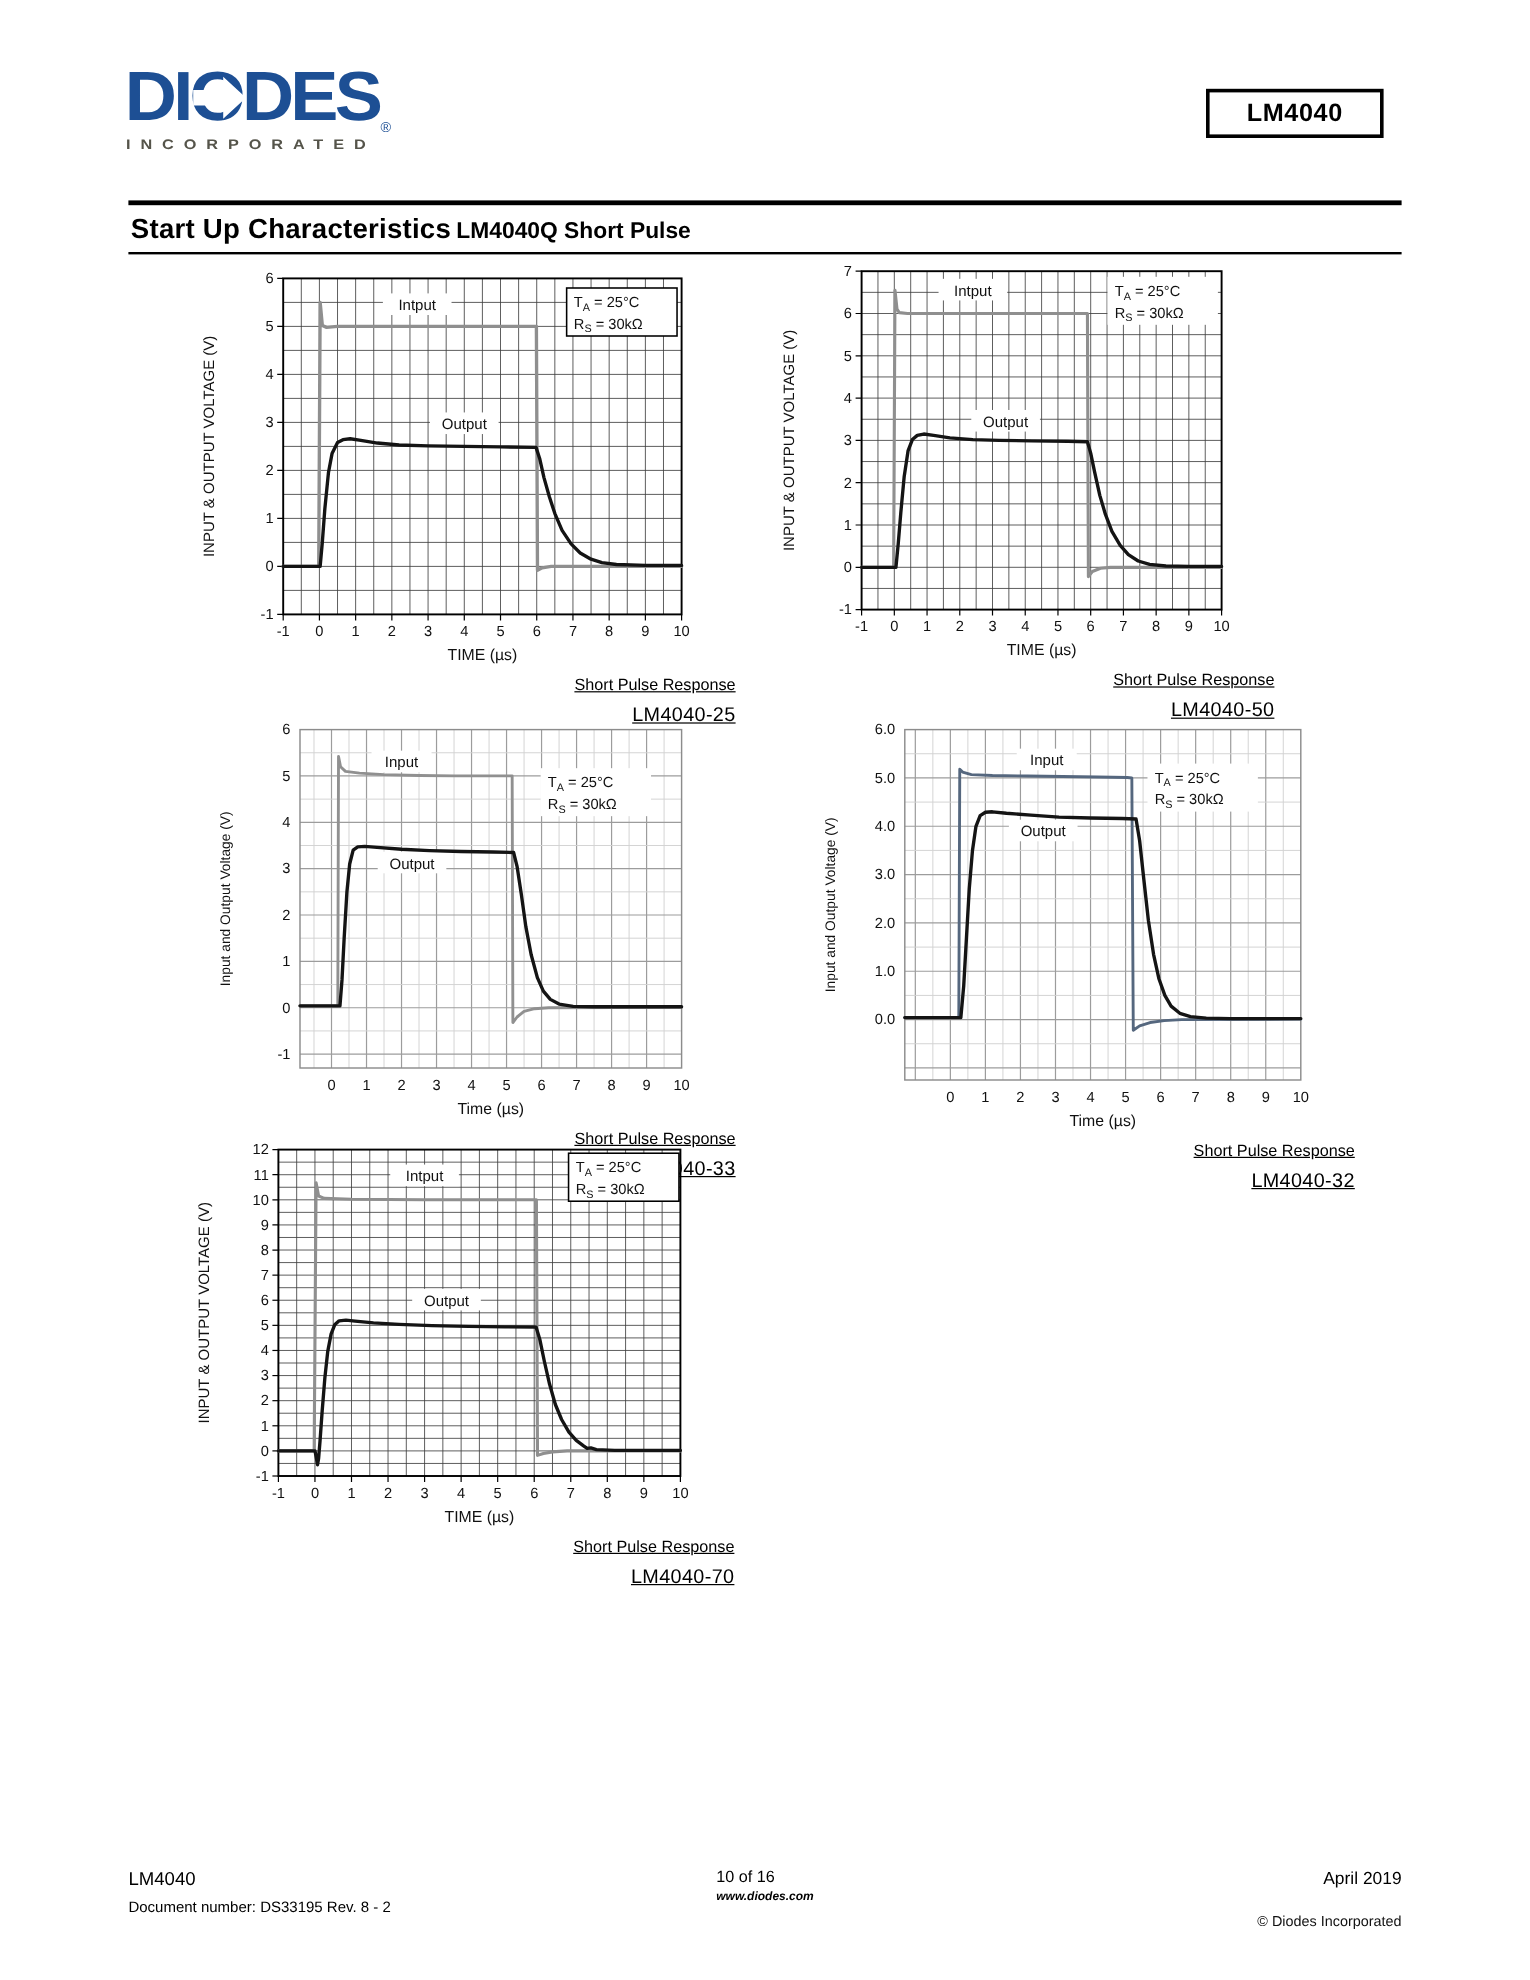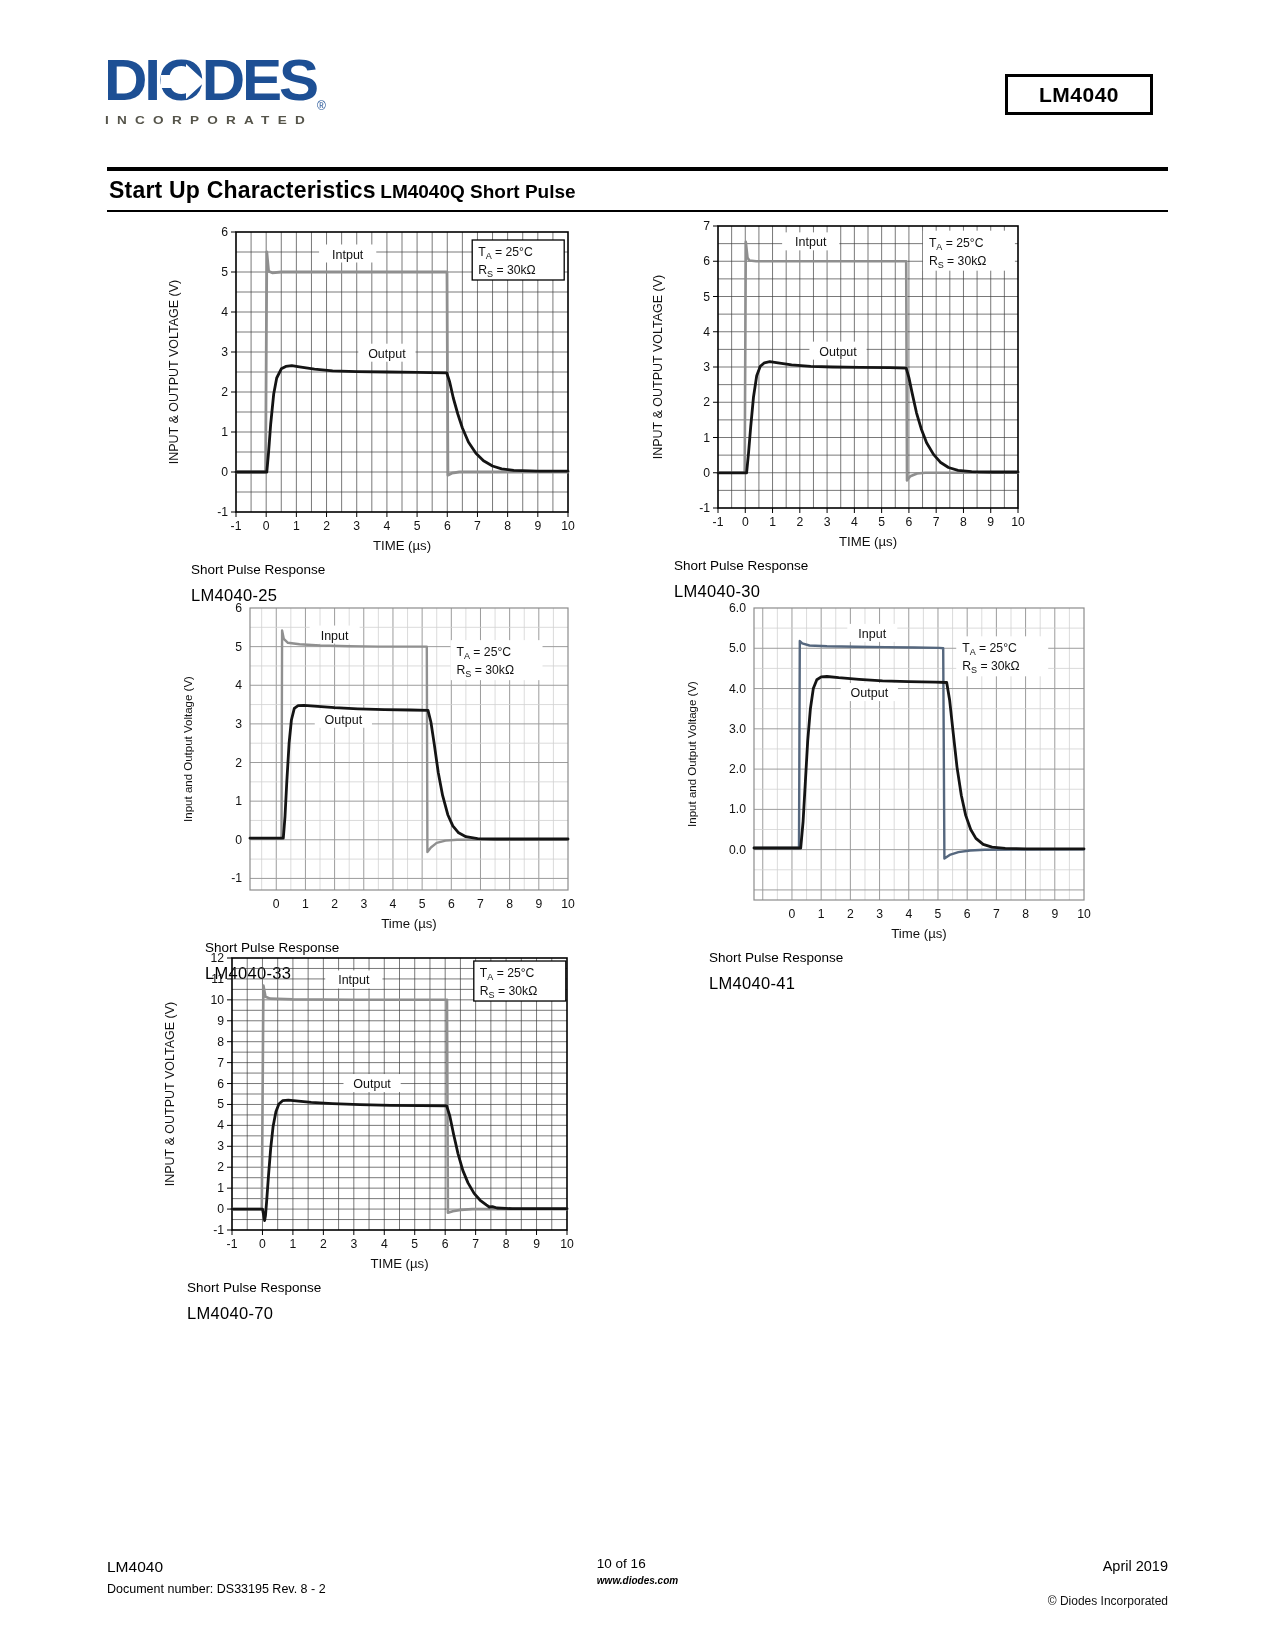--- a/index.html
+++ b/index.html
@@ -13,21 +13,21 @@
          letter-spacing:.5px;box-sizing:border-box;}
   
   .title-block{position:absolute;left:107px;top:167px;width:1061px;}
   .rule-top{height:4px;background:#000;}
   .title-line{padding:6px 0 6px 2px;white-space:nowrap;}
   .title-main{font-size:23px;font-weight:bold;letter-spacing:.2px;}
   .title-sub{font-size:19px;font-weight:bold;}
   .rule-bottom{height:2px;background:#000;}
   
   .chart-block{position:absolute;}
-  .cap{text-align:left;line-height:1.1;}
+  .cap{text-align:right;line-height:1.1;text-decoration:underline;}
   .cap-sub{font-size:13.5px;margin-top:1px;}
   .cap-part{font-size:16.5px;margin-top:8px;letter-spacing:.3px;}
   
   .footer{position:absolute;left:107px;top:1552px;width:1061px;height:60px;font-size:13px;}
   .f-left{position:absolute;left:0;top:6px;}
   .f-left-1{font-size:15.5px;}
   .f-left-2{font-size:12.5px;margin-top:6px;}
   .f-center{position:absolute;left:50%;transform:translateX(-50%);top:4px;}
   .f-center-1{font-size:13.5px;}
   .f-center-2{font-size:10px;font-weight:bold;margin-top:4px;font-style:italic;}
@@ -264,21 +264,21 @@
           </g>
           <g>
             <rect x="163.4" y="125.63749999999999" width="57.2" height="18" fill="#fff"></rect>
             <text x="192" y="139.6375" text-anchor="middle" font-size="12.5" fill="#111">Output</text>
           </g>
           <polyline points="72.0,256.8 98.7,256.8 99.8,25.9 101.5,41.7 103.4,44.5 110.2,45.3 259.1,45.3 260.2,45.3 261.0,264.5 264.3,260.3 271.1,257.5 279.3,256.8 372.0,256.8" fill="none" stroke="#8f8f8f" stroke-width="2.6" stroke-linejoin="round" stroke-linecap="round"></polyline>
           <polyline points="72.0,256.8 100.6,256.8 102.5,237.4 104.7,210.9 107.5,181.0 110.7,159.8 114.3,150.3 118.4,146.8 123.8,145.7 132.0,146.8 145.6,148.9 164.7,150.3 186.5,151.0 213.8,151.4 243.8,151.7 260.2,152.1 262.9,161.6 266.2,177.4 270.5,196.8 275.2,212.7 280.6,226.8 287.5,238.4 294.3,246.2 302.5,251.5 312.0,254.3 325.6,255.7 344.7,256.0 372.0,256.0" fill="none" stroke="#141414" stroke-width="2.8" stroke-linejoin="round" stroke-linecap="round"></polyline>
         </svg></div>
     <div class="cap" style="width: 388px; transform: translateX(28px);">
       <div class="cap-sub">Short Pulse Response</div>
-      <div class="cap-part">LM4040-30</div>
+      <div class="cap-part">LM4040-50</div>
     </div>
   </div>
 
   <div class="chart-block" style="left:176px;top:598px">
     <div class="chart-svg-slot"><svg width="408" height="338" viewBox="0 0 408 338">
           <g>
             <line x1="85.6697247706422" y1="10" x2="85.6697247706422" y2="292" stroke="#d2d2d2" stroke-width="0.8"></line>
             <line x1="100.25688073394495" y1="10" x2="100.25688073394495" y2="292" stroke="#9c9c9c" stroke-width="1"></line>
             <line x1="114.8440366972477" y1="10" x2="114.8440366972477" y2="292" stroke="#d2d2d2" stroke-width="0.8"></line>
             <line x1="129.43119266055044" y1="10" x2="129.43119266055044" y2="292" stroke="#9c9c9c" stroke-width="1"></line>
@@ -434,21 +434,21 @@
           </g>
           <g>
             <rect x="160.75398230088496" y="85.07931034482759" width="57.2" height="18" fill="#fff"></rect>
             <text x="189.35398230088495" y="99.07931034482759" text-anchor="middle" font-size="12.5" fill="#111">Output</text>
           </g>
           <polyline points="74.0,250.0 119.0,250.0 119.8,43.0 122.2,45.4 129.5,47.5 147.0,48.3 176.2,48.7 205.4,49.1 234.6,49.5 259.4,49.9 263.2,50.3 264.4,260.5 269.7,256.9 278.4,254.1 290.1,252.5 304.7,251.7 404.0,251.3" fill="none" stroke="#55677e" stroke-width="2.4" stroke-linejoin="round" stroke-linecap="round"></polyline>
           <polyline points="74.0,250.0 120.7,250.0 123.1,223.5 125.4,183.2 127.7,142.9 130.4,110.7 133.3,90.6 136.8,81.7 141.2,78.9 147.0,78.5 158.7,79.7 179.1,81.3 202.5,82.9 228.8,83.7 255.1,84.1 266.7,84.5 269.7,102.6 273.2,134.9 277.0,169.1 281.3,197.3 285.7,217.4 290.7,231.5 295.9,240.4 303.2,246.4 312.0,249.2 325.2,250.4 345.6,250.8 404.0,250.8" fill="none" stroke="#141414" stroke-width="2.8" stroke-linejoin="round" stroke-linecap="round"></polyline>
         </svg></div>
     <div class="cap" style="width: 420px; transform: translateX(29px);">
       <div class="cap-sub">Short Pulse Response</div>
-      <div class="cap-part">LM4040-41</div>
+      <div class="cap-part">LM4040-32</div>
     </div>
   </div>
 
   <div class="chart-block" style="left:158px;top:948px">
     <div class="chart-svg-slot"><svg width="425" height="328" viewBox="0 0 425 328">
           <g>
             <line x1="89.22727272727273" y1="10" x2="89.22727272727273" y2="282" stroke="#3f3f3f" stroke-width="0.7"></line>
             <line x1="104.45454545454545" y1="10" x2="104.45454545454545" y2="282" stroke="#3f3f3f" stroke-width="0.7"></line>
             <line x1="119.68181818181819" y1="10" x2="119.68181818181819" y2="282" stroke="#3f3f3f" stroke-width="0.7"></line>
             <line x1="134.9090909090909" y1="10" x2="134.9090909090909" y2="282" stroke="#3f3f3f" stroke-width="0.7"></line>

